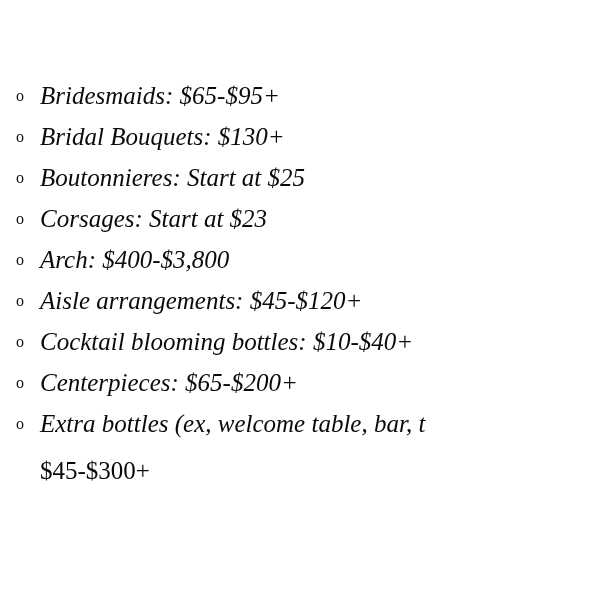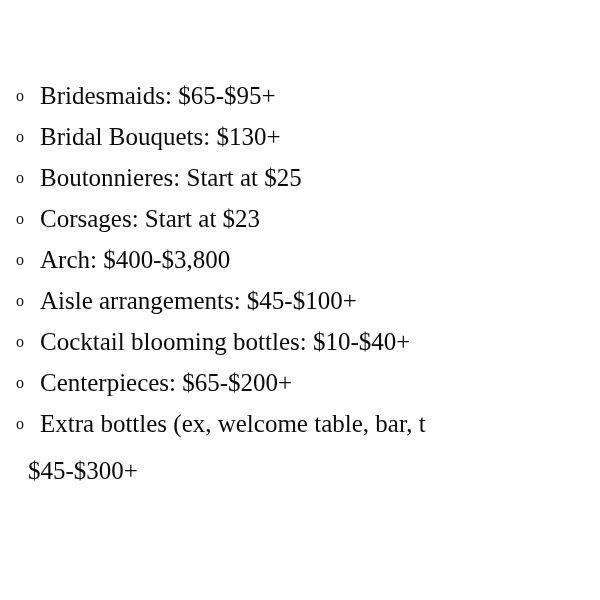--- a/index.html
+++ b/index.html
@@ -41,23 +41,24 @@
     color: #111111;
     font-family: "Liberation Serif", serif;
   }
   .item-text {
     flex: 1 1 auto;
     font-size: 25px;
     line-height: 31px;
     color: #0a0a0a;
     white-space: pre;
     font-family: "Liberation Serif", serif;
+    font-style: italic;
   }
   .wrap-line {
-    margin: 0 0 0 28px;
+    margin: 0 0 0 40px;
     font-size: 25px;
     line-height: 31px;
     color: #0a0a0a;
     padding-top: 6px;
     font-family: "Liberation Serif", serif;
   }
 </style>
 </head>
 <body>
 
@@ -78,21 +79,21 @@
     <li class="price-item">
       <span class="bullet">o</span>
       <span class="item-text">Corsages: Start at $23</span>
     </li>
     <li class="price-item">
       <span class="bullet">o</span>
       <span class="item-text">Arch: $400-$3,800</span>
     </li>
     <li class="price-item">
       <span class="bullet">o</span>
-      <span class="item-text">Aisle arrangements: $45-$100+</span>
+      <span class="item-text">Aisle arrangements: $45-$120+</span>
     </li>
     <li class="price-item">
       <span class="bullet">o</span>
       <span class="item-text">Cocktail blooming bottles: $10-$40+</span>
     </li>
     <li class="price-item">
       <span class="bullet">o</span>
       <span class="item-text">Centerpieces: $65-$200+</span>
     </li>
     <li class="price-item">

